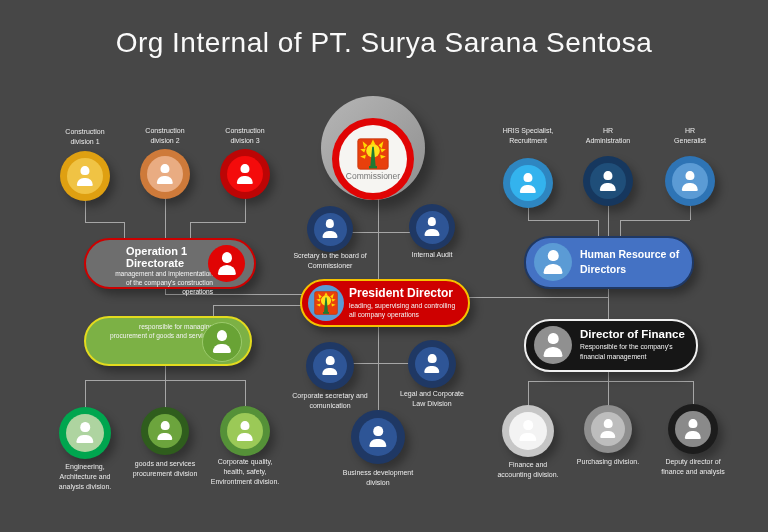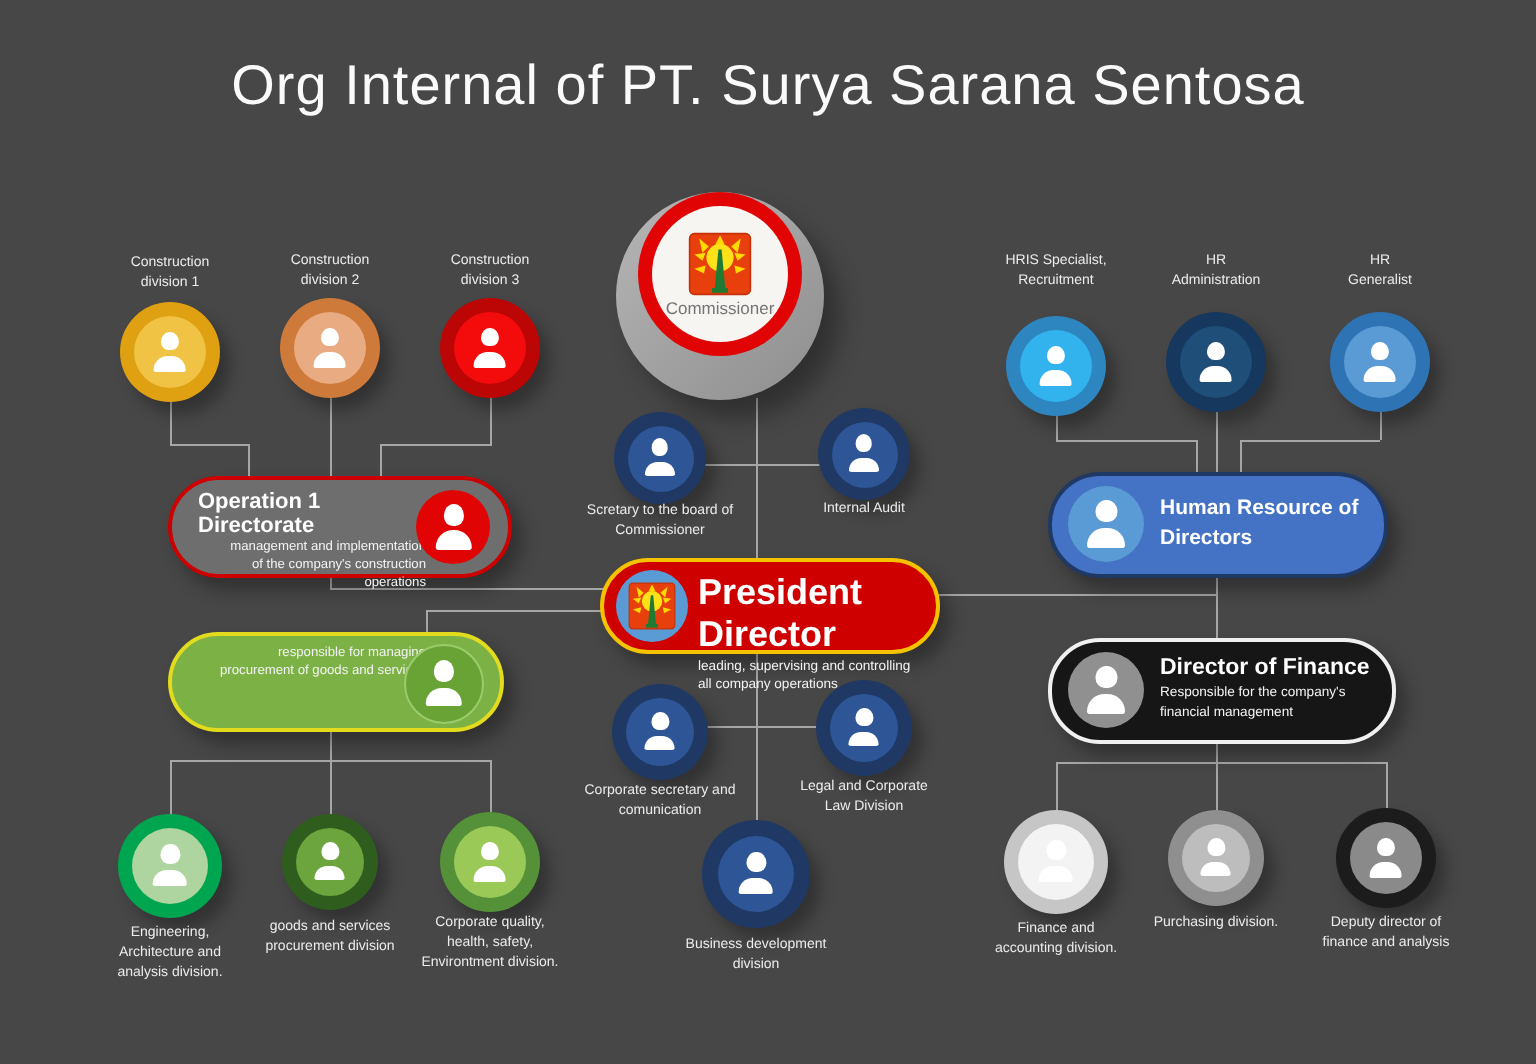--- a/index.html
+++ b/index.html
@@ -47,40 +47,40 @@
 
   
   .pill{position:absolute;border-radius:26px;box-shadow:5px 6px 9px rgba(0,0,0,.32);}
   .pill-circ{position:absolute;border-radius:50%;display:flex;align-items:center;justify-content:center;}
   .pill-title{font-weight:bold;color:#fff;}
   .pill-desc{color:#F3F3F3;white-space:pre-line;}
 
   .op-pill{background:#6E6E6E;border:2px solid #CC0000;}
   .op2-pill{background:#7CB145;border:2px solid #E3DB1E;}
   .op-text{position:absolute;left:13px;top:5px;width:114px;}
-  .op-text .pill-title{font-size:11px;margin-bottom:1px;}
+  .op-text .pill-title{font-size:11px;margin-bottom:1px;margin-left:27px;}
   .op-text .pill-desc{font-size:6.6px;line-height:1.35;text-align:right;}
 
   .pres-pill{background:#CE0000;border:2px solid #F5C200;}
   .pres-text{position:absolute;left:47px;top:5px;width:116px;}
-  .pres-text .pill-title{font-size:18px;margin-bottom:1px;}
+  .pres-text .pill-title{font-size:12px;margin-bottom:1px;}
   .pres-text .pill-desc{font-size:6.8px;line-height:1.35;}
 
   .hr-pill{background:#4472C4;border:2px solid #1F3864;}
   .hr-text{position:absolute;left:54px;top:9px;width:108px;}
   .hr-text .pill-title{font-size:10.5px;line-height:1.45;white-space:pre-line;}
 
   .dof-pill{background:#161616;border:2px solid #F0F0F0;}
   .dof-text{position:absolute;left:54px;top:7px;width:112px;}
   .dof-text .pill-title{font-size:11.5px;margin-bottom:2px;}
   .dof-text .pill-desc{font-size:6.8px;line-height:1.4;}
 
   
-  .comm-outer{position:absolute;left:308px;top:96px;width:104px;height:104px;border-radius:50%;
-        background:linear-gradient(135deg,#B6B6B6,#8E8E8E);display:flex;align-items:flex-start;justify-content:center;
+  .comm-outer{position:absolute;left:321px;top:96px;width:104px;height:104px;border-radius:50%;
+        background:linear-gradient(135deg,#B6B6B6,#8E8E8E);display:flex;align-items:flex-end;justify-content:center;
         box-shadow:8px 9px 12px rgba(0,0,0,.33);}
   .comm-red{width:82px;height:82px;border-radius:50%;background:#E00404;display:flex;align-items:center;justify-content:center;}
   .comm-white{width:68px;height:68px;border-radius:50%;background:#F6F5F2;display:flex;flex-direction:column;
         align-items:center;justify-content:center;gap:1px;}
   .comm-label{font-size:8.5px;color:#757575;}
 </style>
 </head>
 <body>
 
 <div class="stage">

